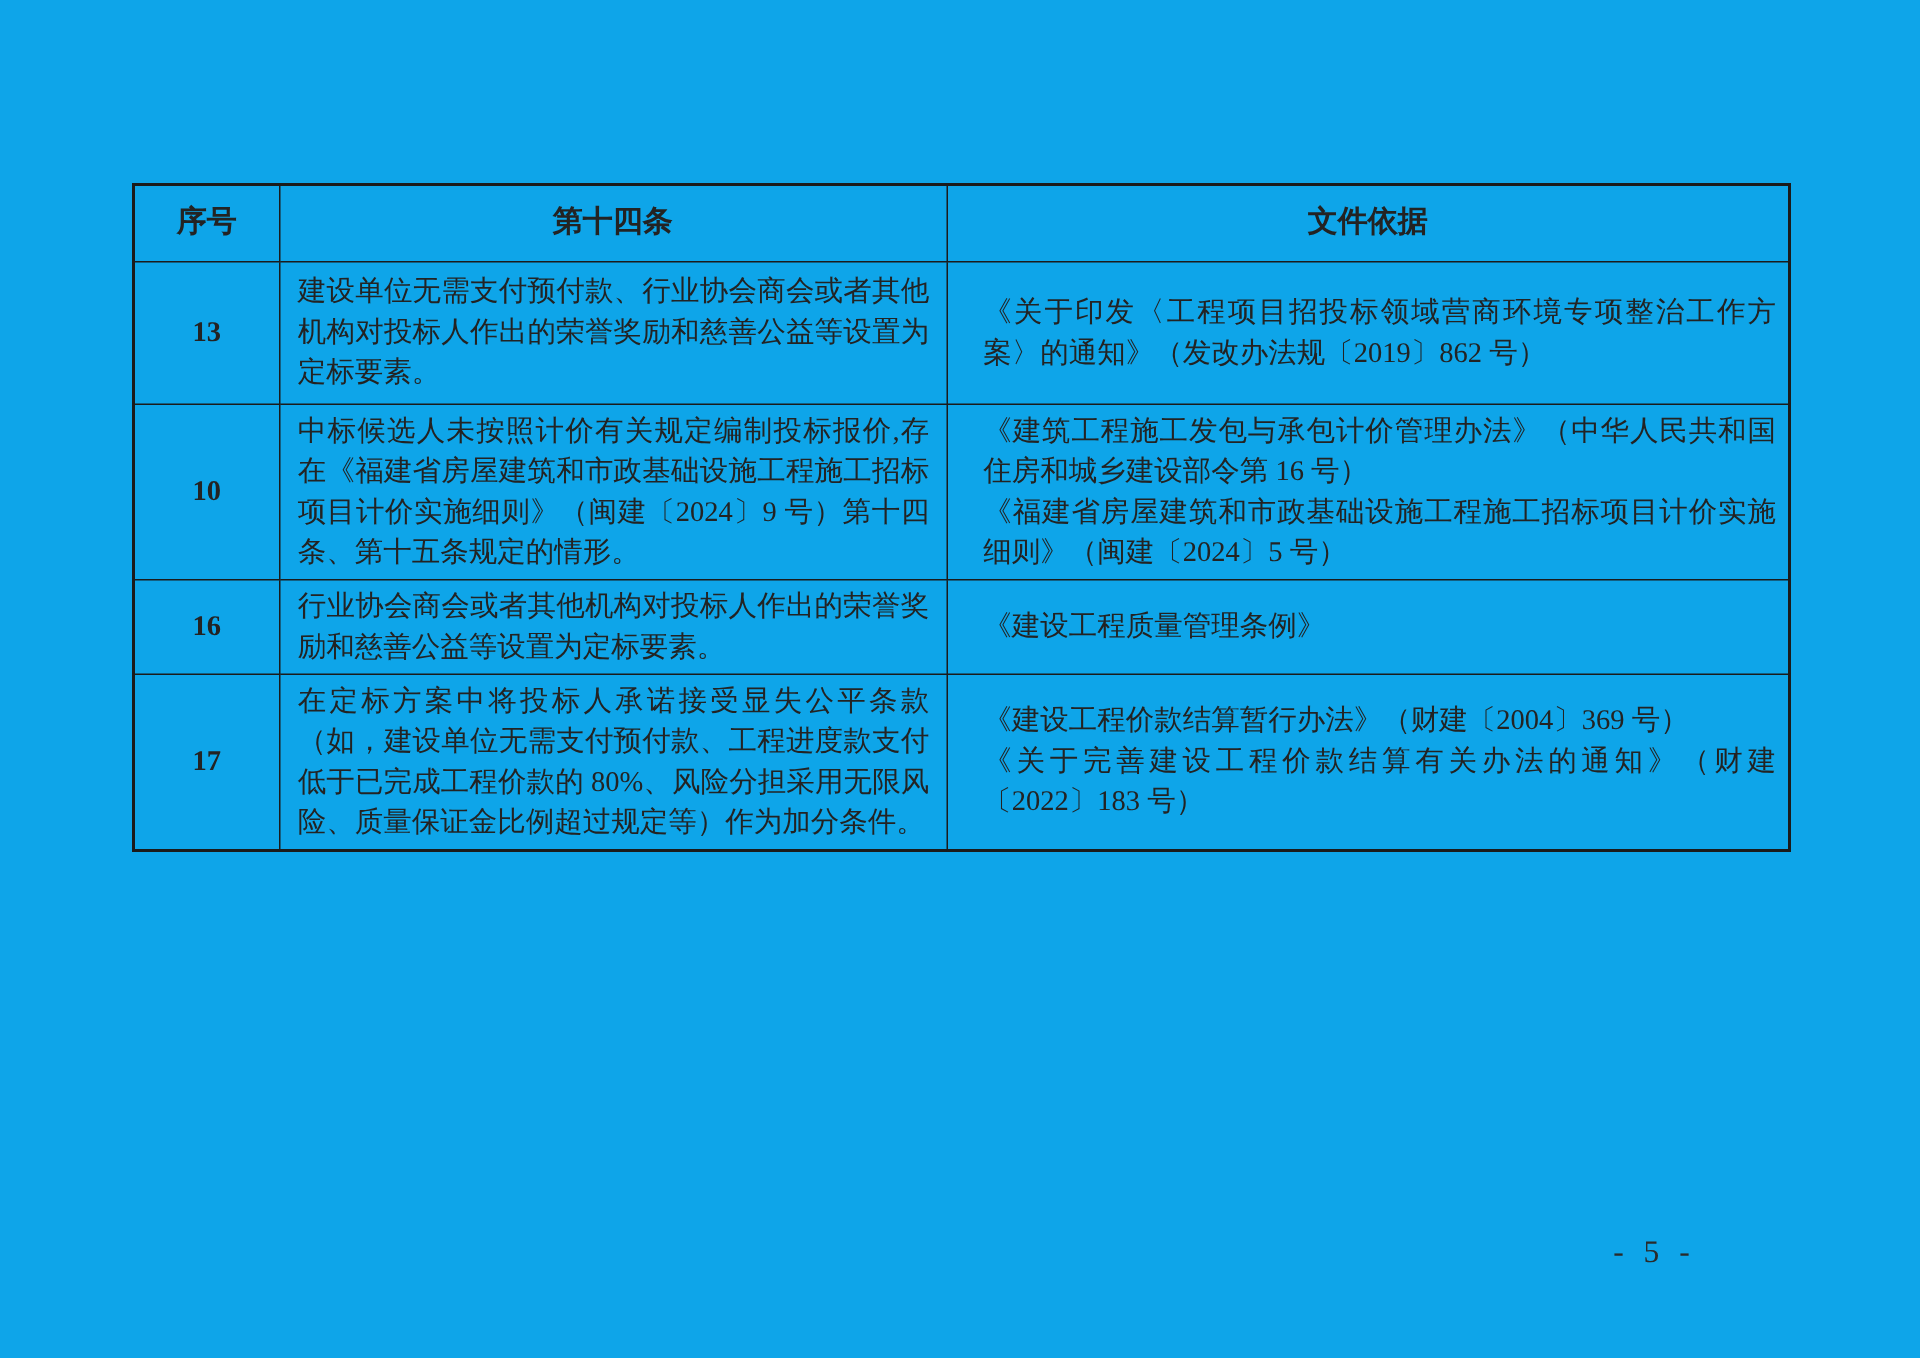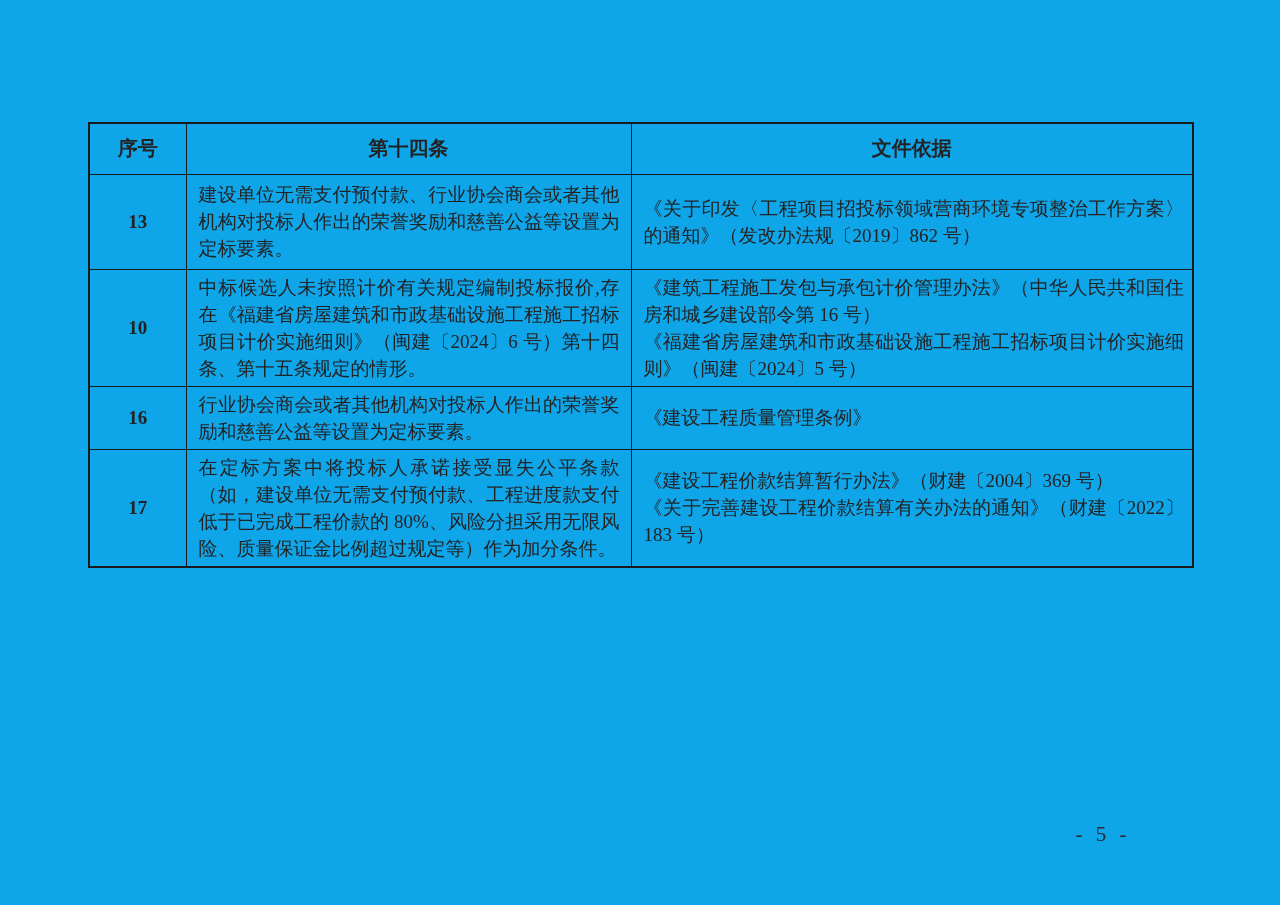--- a/index.html
+++ b/index.html
@@ -42,21 +42,21 @@
     text-align: center;
     font-size: 19px;
     font-weight: bold;
   }
   td.c-beh {
     padding: 4px 11px 4px 12px;
     text-align: justify;
     text-align-last: left;
   }
   td.c-bas {
-    padding: 4px 8px 4px 12px;
+    padding: 4px 8px 4px 24px;
     text-align: left;
   }
   .basis-line { text-align: justify; text-align-last: left; }
   .basis-line:empty { display: none; }
   tr.r0 td { height: 95px; }
   tr.r1 td { height: 97px; }
   tr.r2 td { height: 107px; }
   tr.r3 td { height: 56px; }
   tr.r4 td { height: 110px; }
   .page-footer {
@@ -93,21 +93,21 @@
         <td class="c-beh">建设单位无需支付预付款、行业协会商会或者其他机构对投标人作出的荣誉奖励和慈善公益等设置为定标要素。</td>
         <td class="c-bas">
           <div class="basis-line">《关于印发〈工程项目招投标领域营商环境专项整治工作方案〉的通知》（发改办法规〔2019〕862 号）</div>
 
         </td>
       </tr>
 
 
       <tr class="r2">
         <td class="c-no">10</td>
-        <td class="c-beh">中标候选人未按照计价有关规定编制投标报价,存在《福建省房屋建筑和市政基础设施工程施工招标项目计价实施细则》（闽建〔2024〕6 号）第十四条、第十五条规定的情形。</td>
+        <td class="c-beh">中标候选人未按照计价有关规定编制投标报价,存在《福建省房屋建筑和市政基础设施工程施工招标项目计价实施细则》（闽建〔2024〕9 号）第十四条、第十五条规定的情形。</td>
         <td class="c-bas">
           <div class="basis-line">《建筑工程施工发包与承包计价管理办法》（中华人民共和国住房和城乡建设部令第 16 号）</div>
           <div class="basis-line">《福建省房屋建筑和市政基础设施工程施工招标项目计价实施细则》（闽建〔2024〕5 号）</div>
         </td>
       </tr>
 
       <tr class="r3">
         <td class="c-no">16</td>
         <td class="c-beh">行业协会商会或者其他机构对投标人作出的荣誉奖励和慈善公益等设置为定标要素。</td>
         <td class="c-bas">

